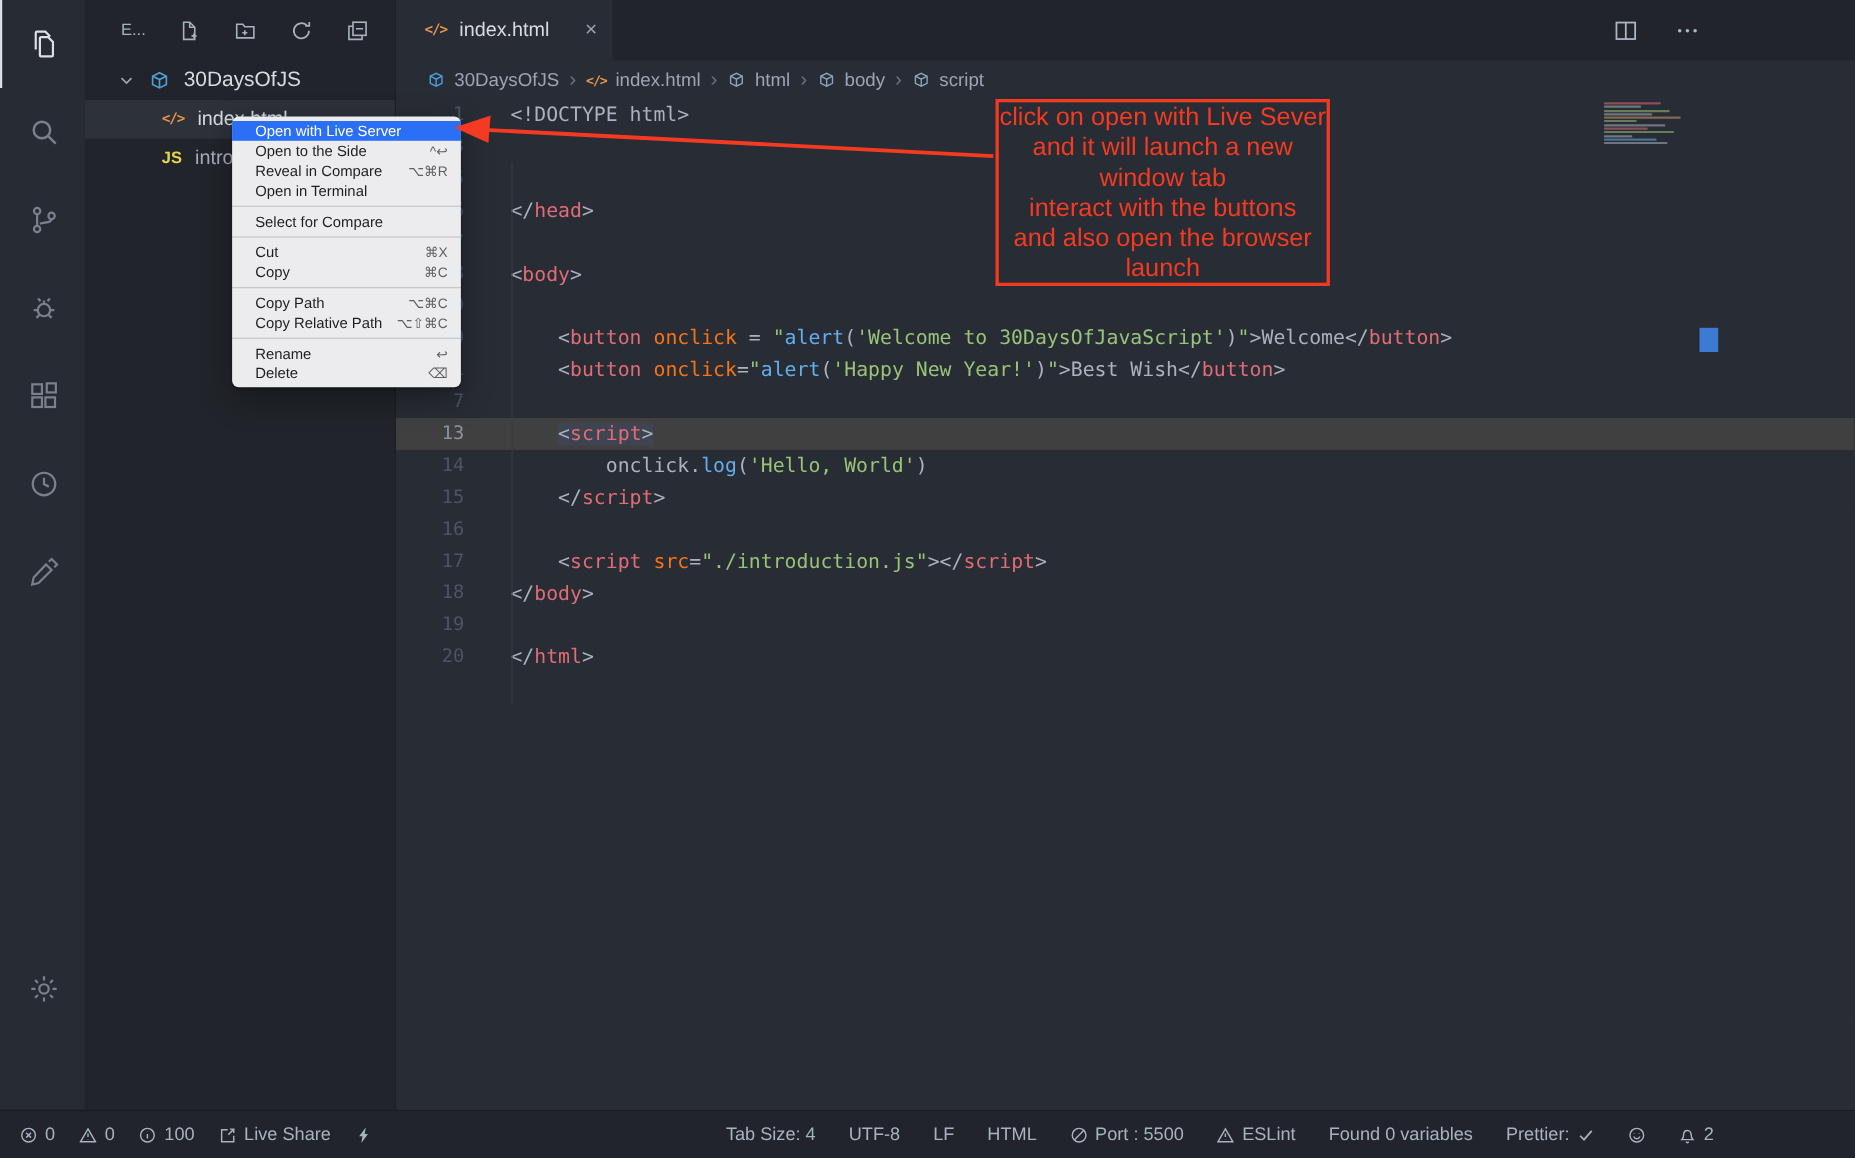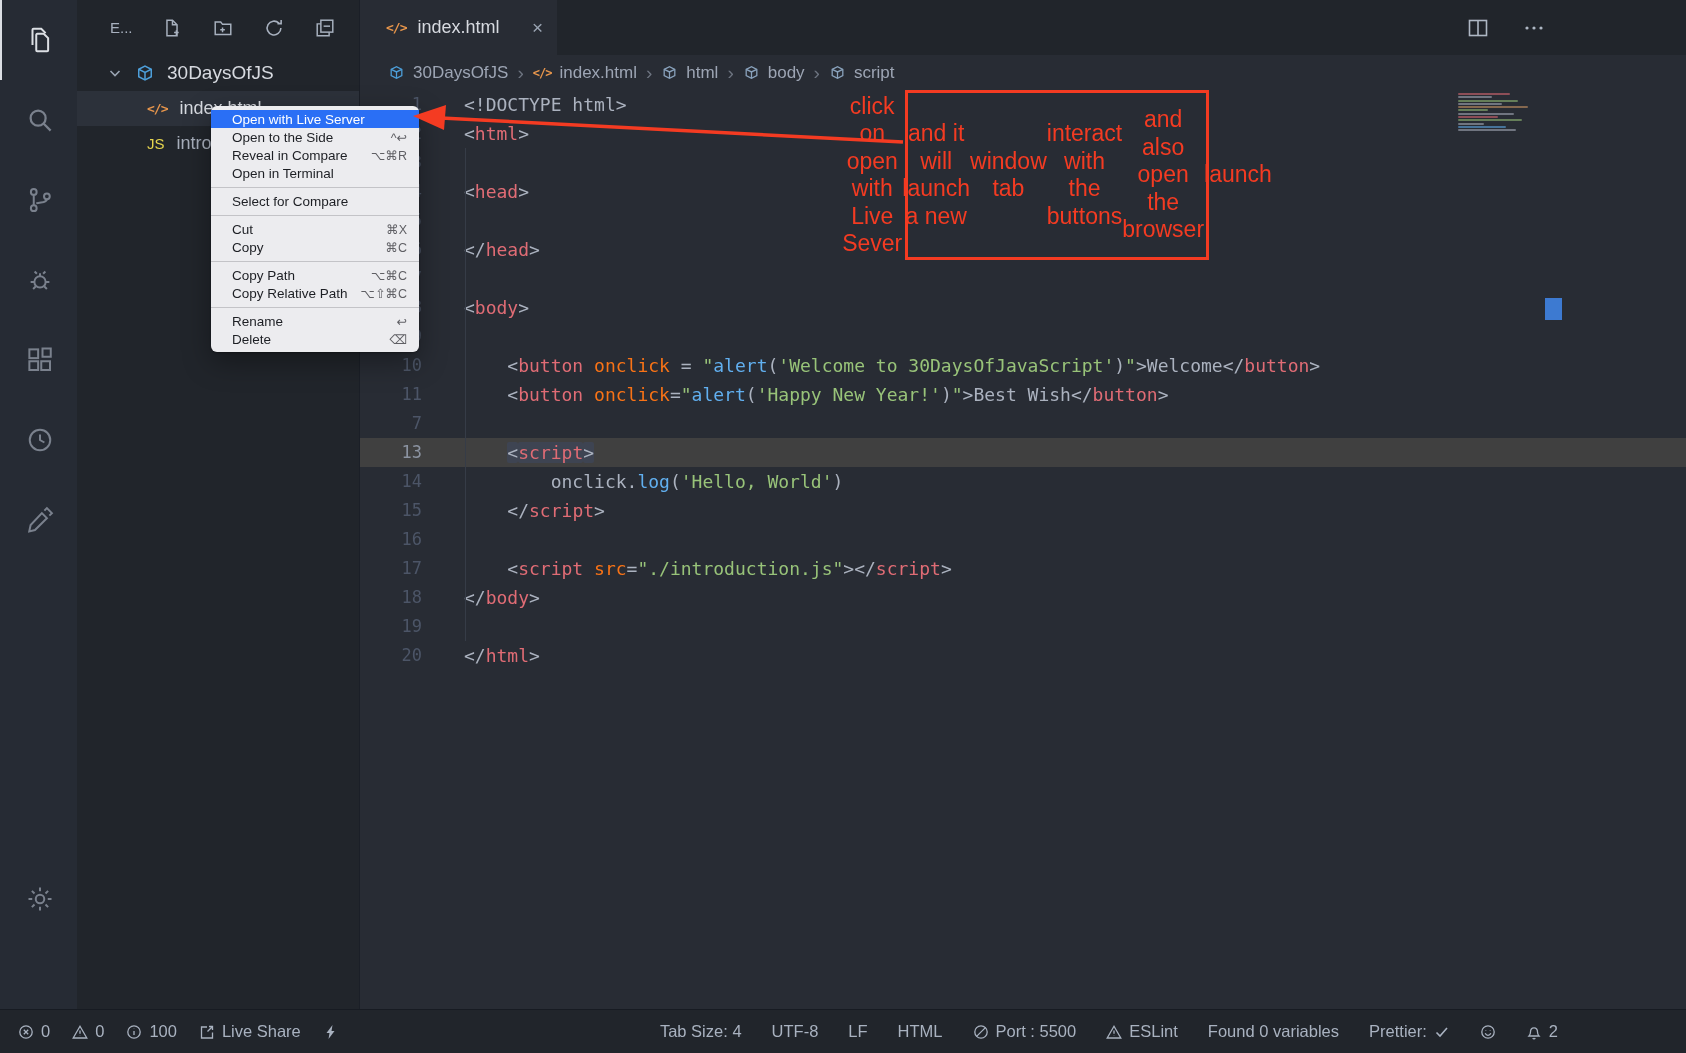--- a/index.html
+++ b/index.html
@@ -22,21 +22,21 @@
   .sidebar{width:283px;background:#21252b;flex:none;position:relative;border-right:1px solid #1b1f27}
   .sb-header{height:55px;display:flex;align-items:center;padding-left:33px;color:#a8b1bf;font-size:15px}
   .sb-acts{display:flex;gap:29px;margin-left:28px;color:#a8b1bf}
   .sb-act{width:22px;height:22px;cursor:pointer}
   .tree-root{height:36px;display:flex;align-items:center;gap:12px;padding-left:30px;color:#d7dae0;font-size:19px;cursor:pointer}
   .chev{width:16px;height:16px;color:#9aa4b2}
   .fold-ic{width:20px;height:20px}
   .tree-item{height:35px;display:flex;align-items:center;gap:12px;padding-left:70px;font-size:18px;color:#a7aebb;cursor:pointer;white-space:nowrap}
   .tree-item.selected{background:#2c313a;color:#d7dae0}
   .fi-code{color:#e8964c;font-family:"DejaVu Sans Mono",monospace;font-weight:bold;font-size:13px;letter-spacing:-1px}
-  .fi-js{color:#e6d54e;font-weight:normal;font-size:15px}
+  .fi-js{color:#e6d54e;font-weight:bold;font-size:15px}
 
   
   .editor{flex:1;display:flex;flex-direction:column;background:#282c34;position:relative;min-width:0}
   .tabbar{height:55px;background:#21252b;display:flex;flex:none}
   .tab{width:197px;background:#282c34;display:flex;align-items:center;gap:11px;padding:0 14px 0 26px;font-size:18px;color:#d7dae0;cursor:pointer}
   .tab-close{margin-left:auto;font-size:19px;color:#9aa4b2;cursor:pointer}
   .tab-actions{margin-left:auto;display:flex;align-items:center;gap:32px;padding-right:140px;color:#aeb7c4}
   .tab-actions .icon{width:24px;height:24px;cursor:pointer}
   .breadcrumbs{height:35px;display:flex;align-items:center;padding-left:28px;font-size:17px;color:#9da5b4;flex:none}
   .bc-item{display:flex;align-items:center;gap:8px;cursor:pointer}
@@ -65,21 +65,21 @@
 
   
   .context-menu{position:absolute;left:211px;top:106px;width:208px;z-index:40;background:#ececef;border-radius:6px;padding:4px 0;box-shadow:0 1px 2px rgba(0,0,0,.3),0 10px 28px rgba(0,0,0,.35);font-size:13.5px;color:#1d1f24}
   .cm-item{height:18px;display:flex;align-items:center;justify-content:space-between;padding:0 12px 0 21px;cursor:pointer}
   .cm-sc{color:rgba(40,40,46,.72);font-size:12.5px}
   .cm-item.hl{background:#2a6ff5;color:#fff}
   .cm-item.hl .cm-sc{color:#fff}
   .cm-sep{height:1px;background:rgba(50,50,60,.22);margin:4.5px 0}
 
   
-  .annotation{position:absolute;left:905px;top:90px;width:304px;height:170px;border:3px solid #f43b22;z-index:30;display:flex;flex-direction:row;justify-content:center;align-items:center;color:#f43b22;font-size:23px;line-height:27.5px;text-align:center}
+  .annotation{position:absolute;left:905px;top:90px;width:304px;height:170px;border:3px solid #f43b22;z-index:30;display:flex;flex-direction:column;justify-content:center;align-items:center;color:#f43b22;font-size:23px;line-height:27.5px;text-align:center}
   .arrow-overlay{position:absolute;left:0;top:0;width:1686px;height:1053px;pointer-events:none;z-index:50}
 
   
   .statusbar{height:44px;flex:none;background:#21252b;border-top:1px solid #171b22;display:flex;align-items:center;padding:0 128px 0 18px;color:#a9b2c0;font-size:16.5px}
   .sb-group{display:flex;align-items:center}
   .sb-left{gap:22px}
   .sb-right{margin-left:auto;gap:30px}
   .sb-item{display:flex;align-items:center;gap:7px;cursor:pointer;white-space:nowrap}
   .sb-item .icon{width:16px;height:16px}
 </style>
@@ -277,30 +277,22 @@
         </div>
 
       <div class="codearea">
         <div class="indent-guide"></div>
         <div>
             <div class="code-line">
               <span class="ln">1</span>
               <span class="lc"><span class="tk-fg">&lt;!DOCTYPE html&gt;</span></span>
             </div>
             <div class="code-line">
-              <span class="ln">2</span>
-              <span class="lc"><span class="tk-fg">&lt;</span><span class="tk-tag">html</span><span class="tk-fg">&gt;</span></span>
-            </div>
-            <div class="code-line">
               <span class="ln">3</span>
               <span class="lc"></span>
-            </div>
-            <div class="code-line">
-              <span class="ln">4</span>
-              <span class="lc"><span class="tk-fg">&lt;</span><span class="tk-tag">head</span><span class="tk-fg">&gt;</span></span>
             </div>
             <div class="code-line">
               <span class="ln">5</span>
             </div>
             <div class="code-line">
               <span class="ln">6</span>
               <span class="lc"><span class="tk-fg">&lt;/</span><span class="tk-tag">head</span><span class="tk-fg">&gt;</span></span>
             </div>
             <div class="code-line">
               <span class="ln">7</span>

